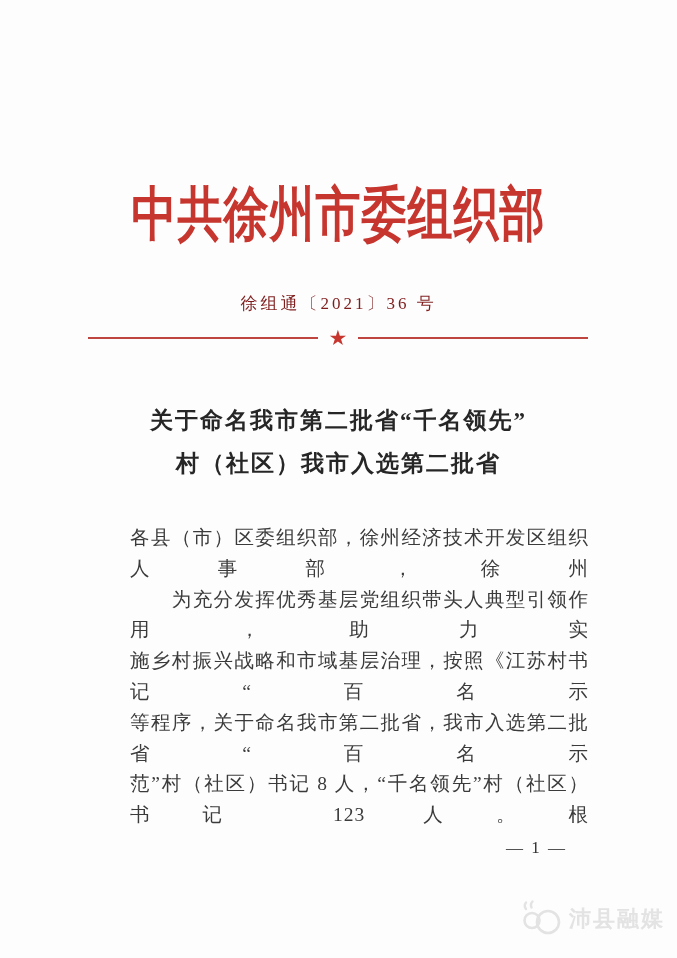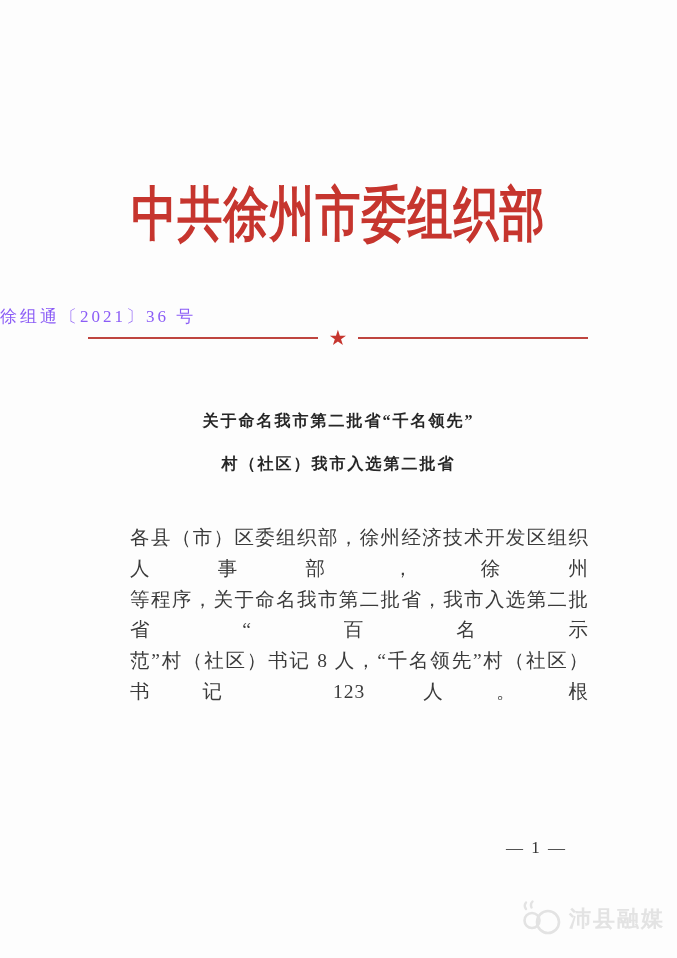--- a/index.html
+++ b/index.html
@@ -22,39 +22,39 @@
     position:absolute;top:176px;left:0;width:100%;margin:0;
     text-align:center;
     font-size:45px;font-weight:700;
     color:var(--accent);
     letter-spacing:1px;
     white-space:nowrap;
     transform:scaleY(1.3);
     transform-origin:center top;
   }
   .docnum{
-    position:absolute;top:305px;left:0;width:100%;
-    text-align:left;
-    font-size:17px;color:#8b5cf6;
+    position:absolute;top:292px;left:0;width:100%;
+    text-align:center;
+    font-size:17px;color:#7f1d1d;
     letter-spacing:3px;
   }
   .divider{
     position:absolute;top:327px;left:88px;width:500px;height:22px;
     display:flex;align-items:center;
   }
   .rule-seg{flex:1;height:2px;background:var(--rule);}
   .star{
     color:var(--accent);
     font-size:21px;line-height:1;
     padding:0 11px;margin-top:1px;
   }
   .title{
     position:absolute;top:399px;left:0;width:100%;
     text-align:center;
-    font-size:16px;font-weight:700;color:#262626;
+    font-size:23px;font-weight:700;color:#262626;
     line-height:43px;letter-spacing:2px;
   }
   .body-text{
     position:absolute;top:523px;left:86px;width:503px;
     font-size:19.5px;color:var(--ink);
     line-height:30.8px;letter-spacing:1px;
   }
   .bline{white-space:pre-wrap;}
   .bline.full{
     text-align:justify;
@@ -92,20 +92,22 @@
     <span class="rule-seg"></span>
   </div>
 
   <div class="title">
     <div>关于命名我市第二批省“千名领先”</div>
     <div>村（社区）我市入选第二批省</div>
   </div>
 
   <div class="body-text">
     <div class="bline full">各县（市）区委组织部，徐州经济技术开发区组织人事部，徐州</div>
+    <div class="bline full">　　为充分发挥优秀基层党组织带头人典型引领作用，助力实</div>
+    <div class="bline full">施乡村振兴战略和市域基层治理，按照《江苏村书记“百名示</div>
     <div class="bline full">等程序，关于命名我市第二批省，我市入选第二批省“百名示</div>
     <div class="bline full">范”村（社区）书记 8 人，“千名领先”村（社区）书记 123 人。根</div>
 
   </div>
 
   <div class="pagenum">— 1 —</div>
 
   <div class="watermark">
     <svg class="wm-icon" width="44" height="38" viewBox="0 0 44 38" fill="none">
       <path d="M6 9 Q3.5 5.5 6 2.5" stroke="var(--wm)" stroke-width="2.4" stroke-linecap="round"></path>

